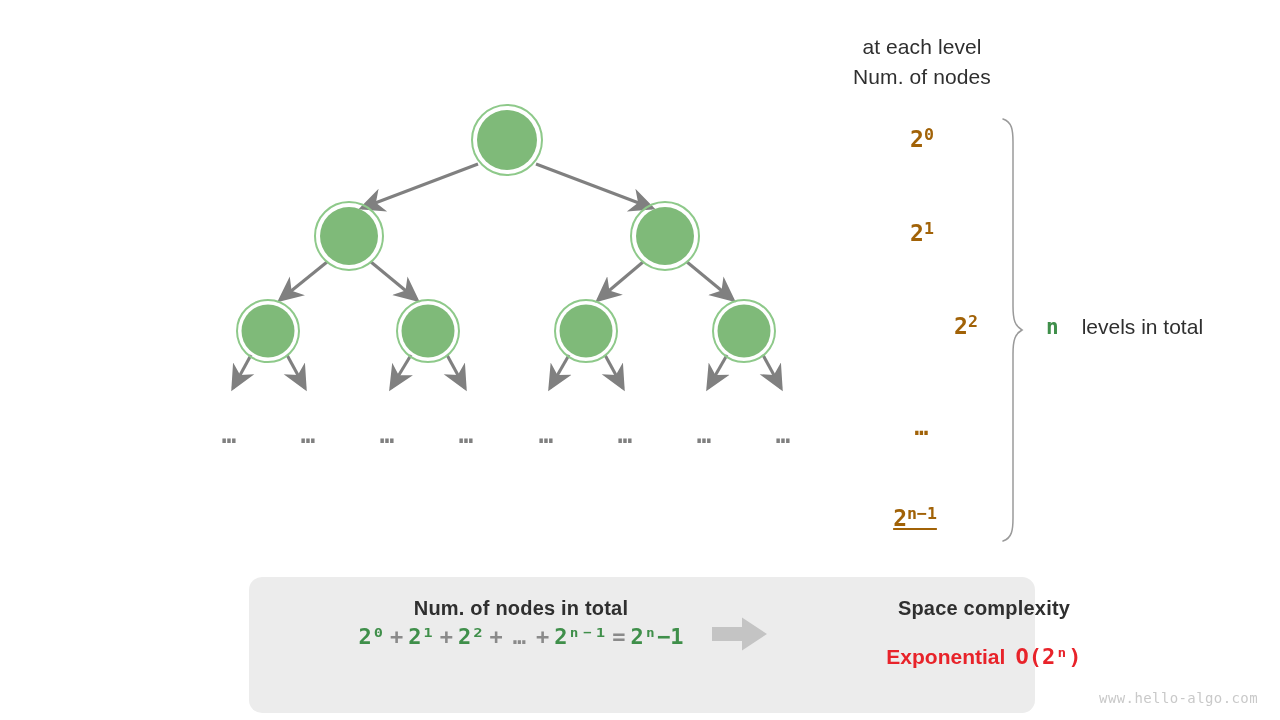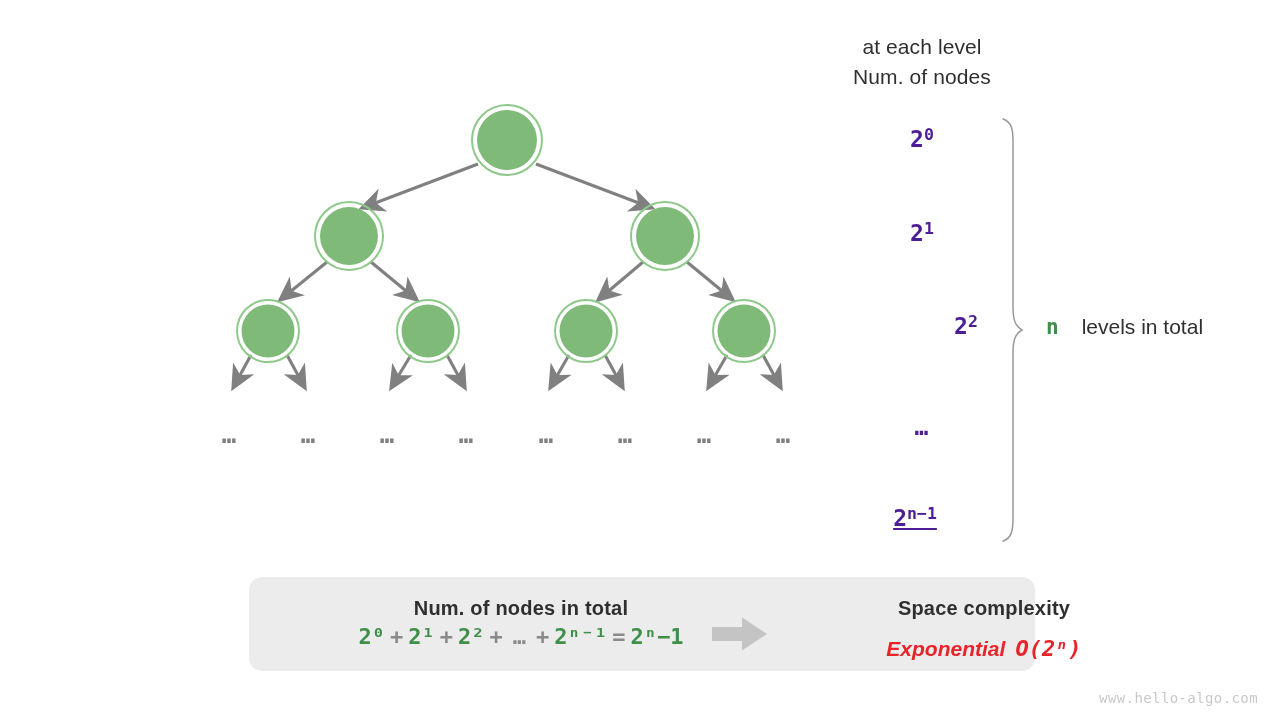--- a/index.html
+++ b/index.html
@@ -43,21 +43,21 @@
     line-height: 30px;
     color: #2f2f2f;
     letter-spacing: 0.1px;
   }
 
   
   .level-label {
     position: absolute;
     width: 120px;
     text-align: center;
-    color: #4c1d95;
+    color: #a16207;
     font-family: "DejaVu Sans Mono", monospace;
     font-weight: bold;
     font-size: 23px;
     white-space: nowrap;
   }
   .level-label sup {
     font-size: 0.72em;
     vertical-align: baseline;
     position: relative;
     top: -0.45em;
@@ -85,21 +85,21 @@
   .levels-total .txt {
     margin-left: 23px;
   }
 
   
   #summary-box {
     position: absolute;
     left: 249px;
     top: 577px;
     width: 786px;
-    height: 94px;
+    height: 136px;
     background: #ececec;
     border-radius: 13px;
   }
   .summary-col {
     position: absolute;
     text-align: center;
   }
   #summary-left { left: 52px; top: 20px; width: 440px; }
   #summary-right { left: 540px; top: 20px; width: 390px; }
 
@@ -113,26 +113,25 @@
     margin-top: 4px;
     font-family: "DejaVu Sans Mono", monospace;
     font-weight: bold;
     font-size: 22px;
     color: #8a8a8a;
     white-space: nowrap;
   }
   .summary-formula .term { color: #3f8f4a; }
   .summary-formula .op { color: #8a8a8a; padding: 0 5px; }
   .summary-result {
-    margin-top: 16px;
+    margin-top: 24px;
     font-size: 21px;
     font-weight: bold;
     color: #e8232a;
     white-space: nowrap;
-    font-style: italic;
   }
   .summary-result .mono {
     font-family: "DejaVu Sans Mono", monospace;
     font-weight: bold;
     font-size: 22px;
     margin-left: 10px;
   }
 
   
   #watermark {

